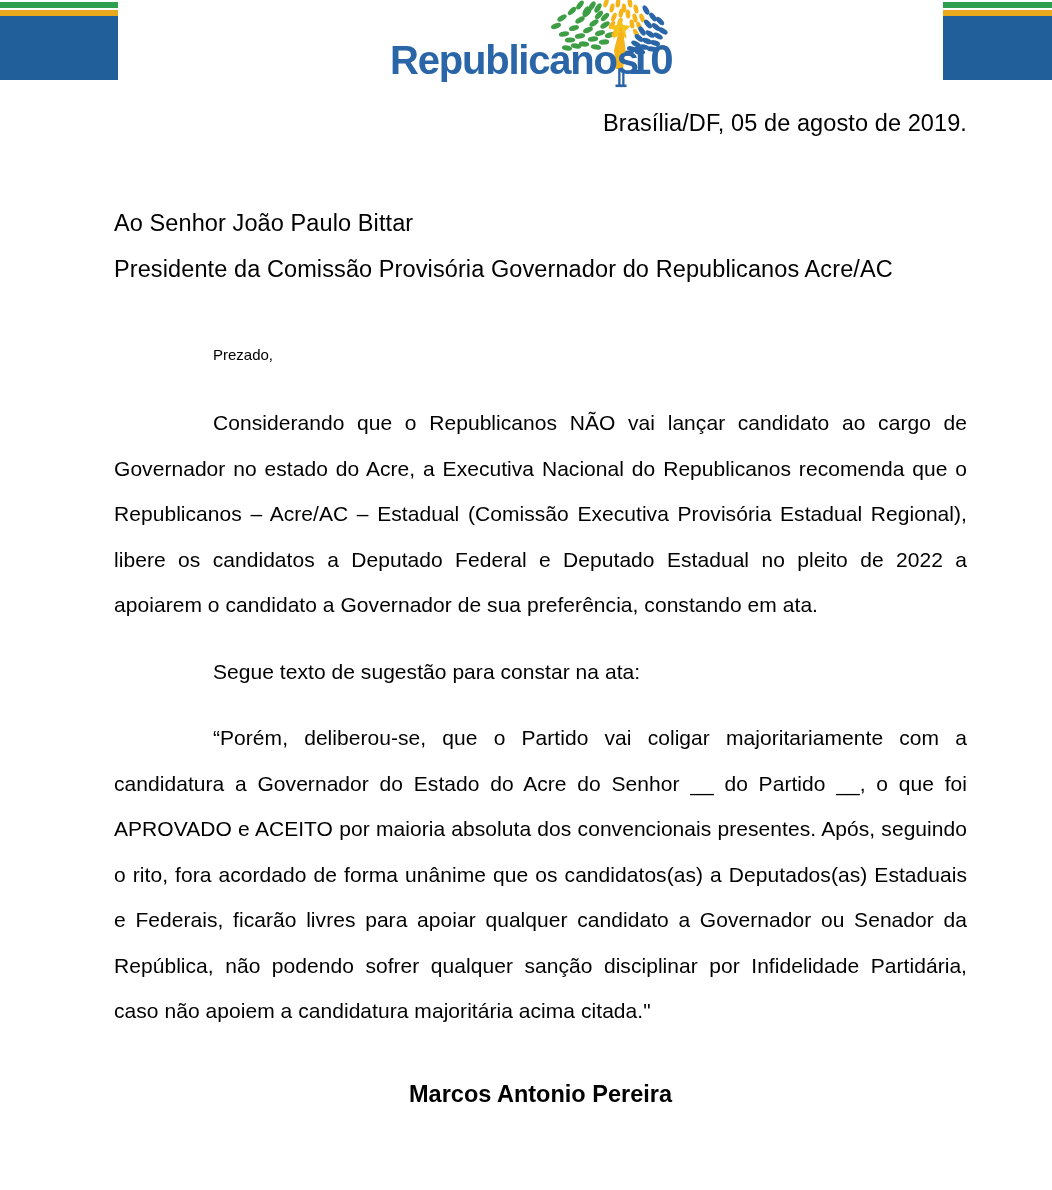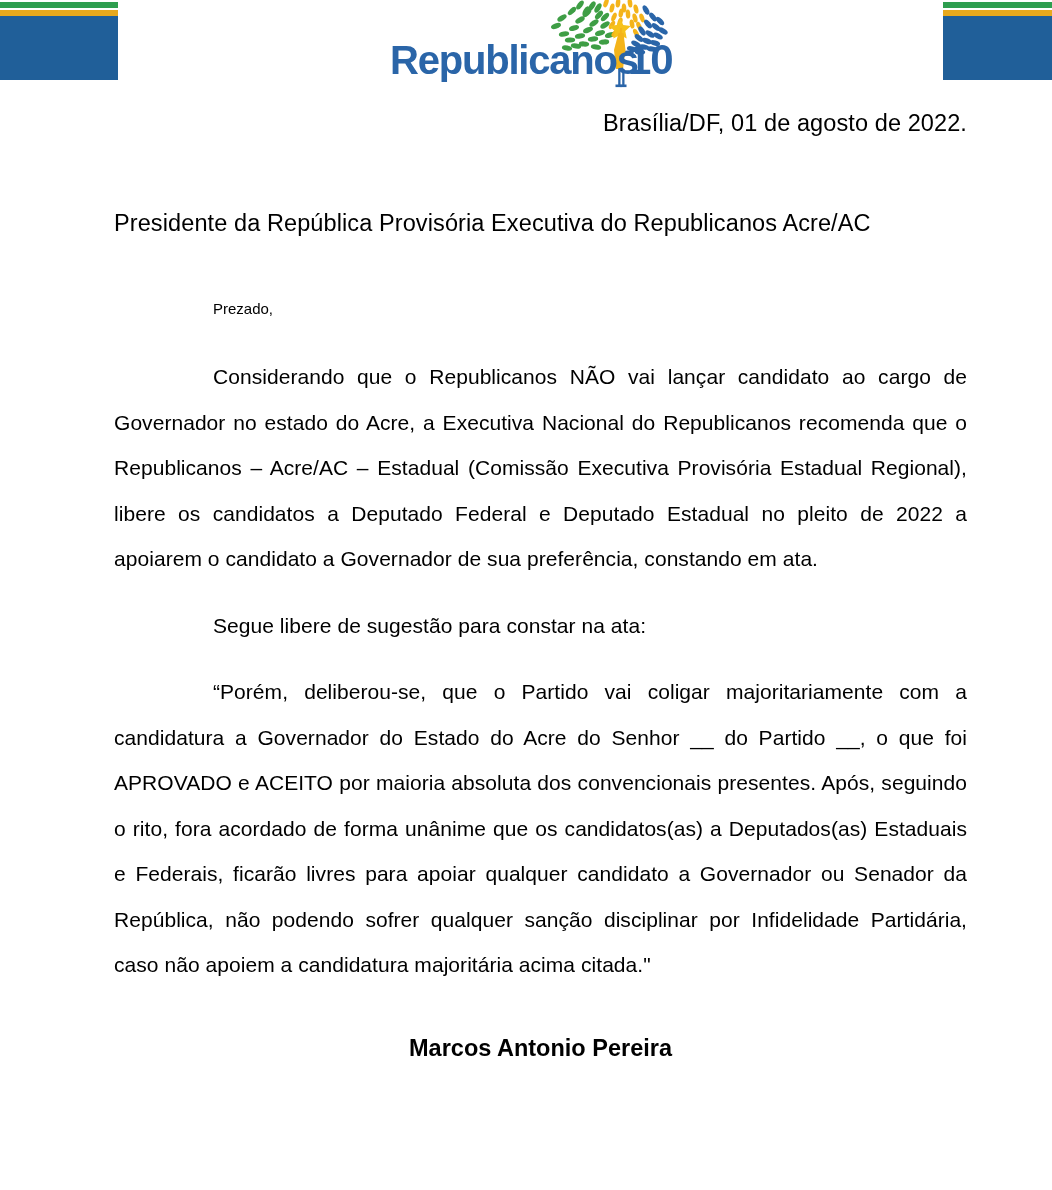--- a/index.html
+++ b/index.html
@@ -239,31 +239,32 @@
 
         <text x="6" y="74" font-family="Liberation Sans, sans-serif" font-size="40" font-weight="bold" fill="#2a65a8" letter-spacing="-1.2">Republicanos</text>
 
         <text x="244" y="74" font-family="Liberation Sans, sans-serif" font-size="42" font-weight="bold" fill="#2a65a8" letter-spacing="-1">10</text>
       </svg>
     </div>
   </div>
 
   <div class="content">
 
-    <div class="date-line">Brasília/DF, 01 de agosto de 2022.</div>
+    <div class="date-line">Brasília/DF, 05 de agosto de 2019.</div>
 
     <div class="addressee">
-      <div class="line">Presidente da República Provisória Executiva do Republicanos Acre/AC</div>
+      <div class="line">Ao Senhor João Paulo Bittar</div>
+      <div class="line">Presidente da Comissão Provisória Governador do Republicanos Acre/AC</div>
     </div>
 
     <div class="salutation">Prezado,</div>
 
     <p class="para">Considerando que o Republicanos NÃO vai lançar candidato ao cargo de Governador no estado do Acre, a Executiva Nacional do Republicanos recomenda que o Republicanos – Acre/AC – Estadual (Comissão Executiva Provisória Estadual Regional), libere os candidatos a Deputado Federal e Deputado Estadual no pleito de 2022 a apoiarem o candidato a Governador de sua preferência, constando em ata.</p>
 
-    <p class="para tight">Segue libere de sugestão para constar na ata:</p>
+    <p class="para tight">Segue texto de sugestão para constar na ata:</p>
 
     <p class="para tight">“Porém, deliberou-se, que o Partido vai coligar majoritariamente com a candidatura a Governador do Estado do Acre do Senhor __ do Partido __, o que foi APROVADO e ACEITO por maioria absoluta dos convencionais presentes. Após, seguindo o rito, fora acordado de forma unânime que os candidatos(as) a Deputados(as) Estaduais e Federais, ficarão livres para apoiar qualquer candidato a Governador ou Senador da República, não podendo sofrer qualquer sanção disciplinar por Infidelidade Partidária, caso não apoiem a candidatura majoritária acima citada."</p>
 
     <div class="signature">
       <div class="name">Marcos Antonio Pereira</div>
 
     </div>
 
   </div>
 </div>

